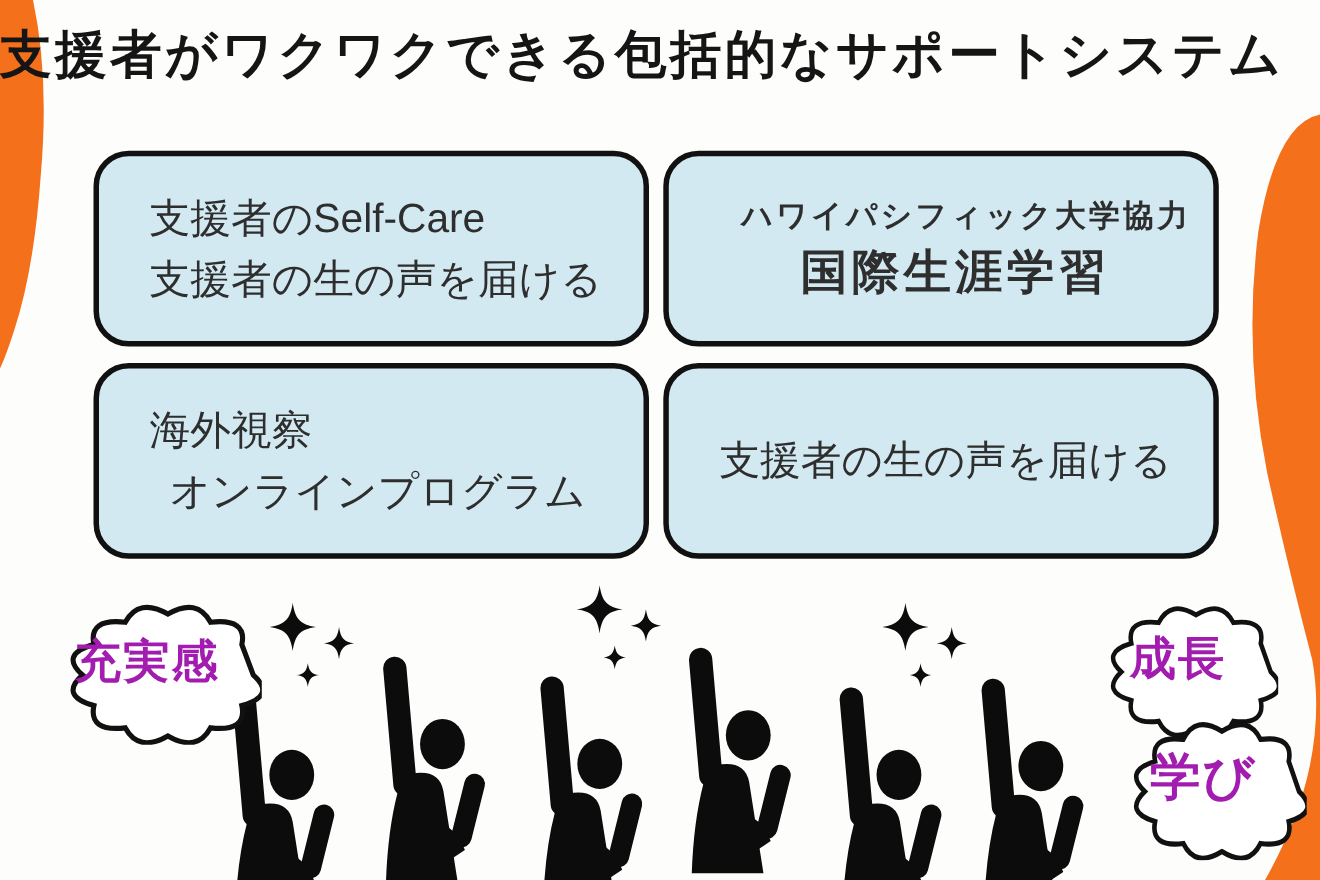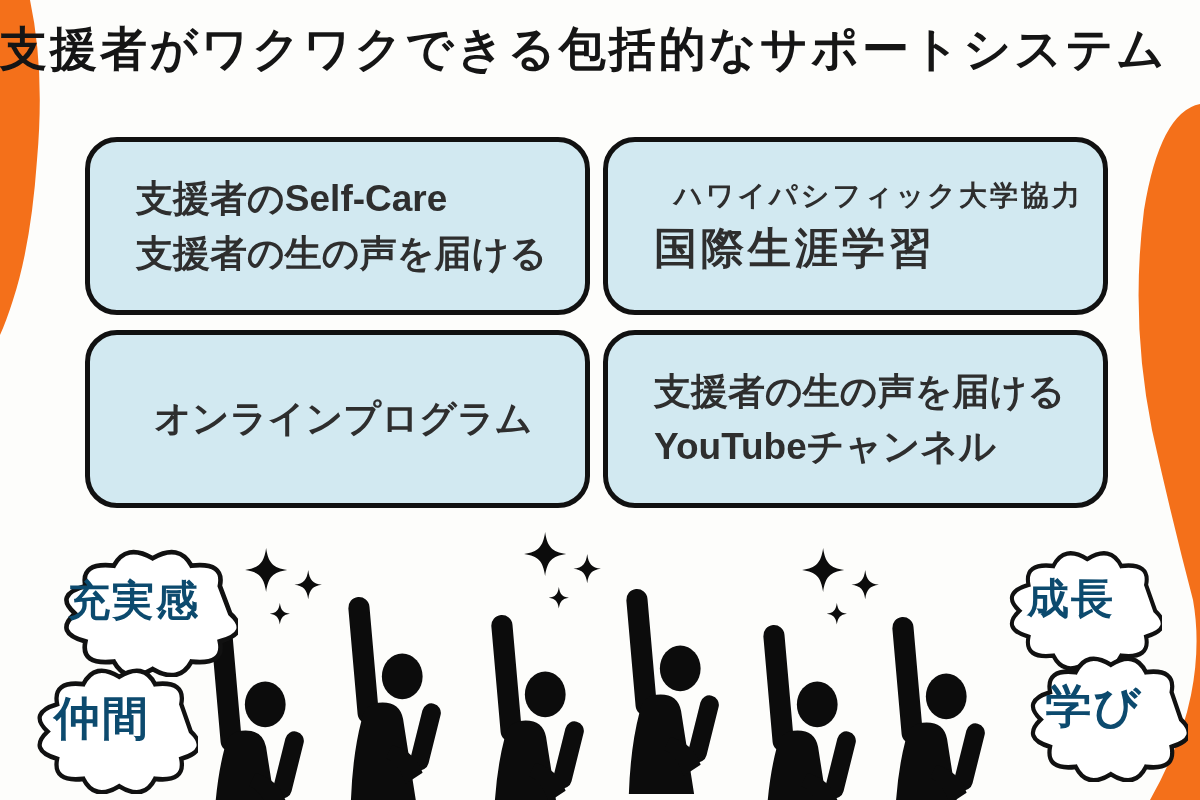--- a/index.html
+++ b/index.html
@@ -32,35 +32,35 @@
     column-gap:13px; row-gap:15px;
   }
   .card {
     background:#D2E9F1;
     border:5px solid #111111;
     border-radius:32px;
     display:flex; flex-direction:column; justify-content:center;
     padding-left:46px; padding-right:20px;
     color:#2E2E2E;
   }
-  .card .line { font-size:37px; font-weight:bold; line-height:1.5; white-space:nowrap; }
+  .card .line { font-size:37px; font-weight:normal; line-height:1.5; white-space:nowrap; }
   .card .line.small { font-size:28px; font-weight:bold; letter-spacing:3px; line-height:1.6;text-align:right; }
-  .card .line.xlarge { font-size:43px; font-weight:bold; letter-spacing:4px; line-height:1.4; }
+  .card .line.xlarge { font-size:43px; font-weight:bold; letter-spacing:4px; line-height:1.4;text-align:center; }
   .card .line.indent { padding-left:18px; }
 
   
   .figure { position:absolute; width:106px; height:232px; }
   .sparkles { position:absolute; width:92px; height:86px; }
   .ink { fill:#0C0C0C; }
 
   
   .cloud { position:absolute; display:flex; align-items:center; justify-content:center; }
   .cloud svg { position:absolute; inset:0; width:100%; height:100%; }
   .cloud .cloud-label {
-    position:relative; font-weight:bold; color:#0c4a6e; letter-spacing:2px;
+    position:relative; font-weight:bold; color:#a21caf; letter-spacing:2px;
     white-space:nowrap;
   }
 </style>
 </head>
 <body>
 
 <div class="stage">
 
   <svg class="blob" viewBox="0 0 1200 800" aria-hidden="true">
     <path fill="#F4701A" d="M0 0 L30 0 Q45 70 37 160 Q31 245 13 300 Q6 322 0 335 Z"></path>
@@ -72,25 +72,25 @@
   <div class="cards">
     <div class="card">
       <div class="line">支援者のSelf-Care</div>
       <div class="line">支援者の生の声を届ける</div>
     </div>
     <div class="card">
       <div class="line small">ハワイパシフィック大学協力</div>
       <div class="line xlarge">国際生涯学習</div>
     </div>
     <div class="card">
+      <div class="line">海外視察</div>
       <div class="line indent">オンラインプログラム</div>
     </div>
     <div class="card">
       <div class="line">支援者の生の声を届ける</div>
-      <div class="line">YouTubeチャンネル</div>
     </div>
   </div>
 
   <svg width="0" height="0" style="position:absolute" aria-hidden="true">
     <defs>
       <symbol id="person" viewBox="0 0 130 260">
         <rect class="ink" x="26" y="8" width="26" height="156" rx="13" transform="rotate(-5 39 160)"></rect>
         <ellipse class="ink" cx="80" cy="106" rx="25" ry="28"></ellipse>
         <path class="ink" d="M30 160 Q33 138 56 138 Q77 138 81 158 L97 260 L17 260 Q19 202 30 160 Z"></path>
         <rect class="ink" x="97" y="138" width="23" height="84" rx="11.5" transform="rotate(14 108 180)"></rect>
@@ -135,26 +135,20 @@
   <svg class="sparkles" style="left:800px; top:548px" viewBox="0 0 100 94">
       <use href="#sparkle-cluster"></use>
     </svg>
 
   <div class="cloud" style="left:30px; top:525px; width:208px; height:152px">
     <svg viewBox="-24 -16 268 192" preserveAspectRatio="none">
         <use href="#cloud-shape"></use>
       </svg>
     <span class="cloud-label" style="font-size:42px">充実感</span>
   </div>
-  <div class="cloud" style="left:6px; top:644px; width:192px; height:150px">
-    <svg viewBox="-24 -16 268 192" preserveAspectRatio="none">
-        <use href="#cloud-shape"></use>
-      </svg>
-    <span class="cloud-label" style="font-size:46px">仲間</span>
-  </div>
   <div class="cloud" style="left:980px; top:528px; width:182px; height:142px">
     <svg viewBox="-24 -16 268 192" preserveAspectRatio="none">
         <use href="#cloud-shape"></use>
       </svg>
     <span class="cloud-label" style="font-size:42px">成長</span>
   </div>
   <div class="cloud" style="left:1000px; top:632px; width:188px; height:150px">
     <svg viewBox="-24 -16 268 192" preserveAspectRatio="none">
         <use href="#cloud-shape"></use>
       </svg>

